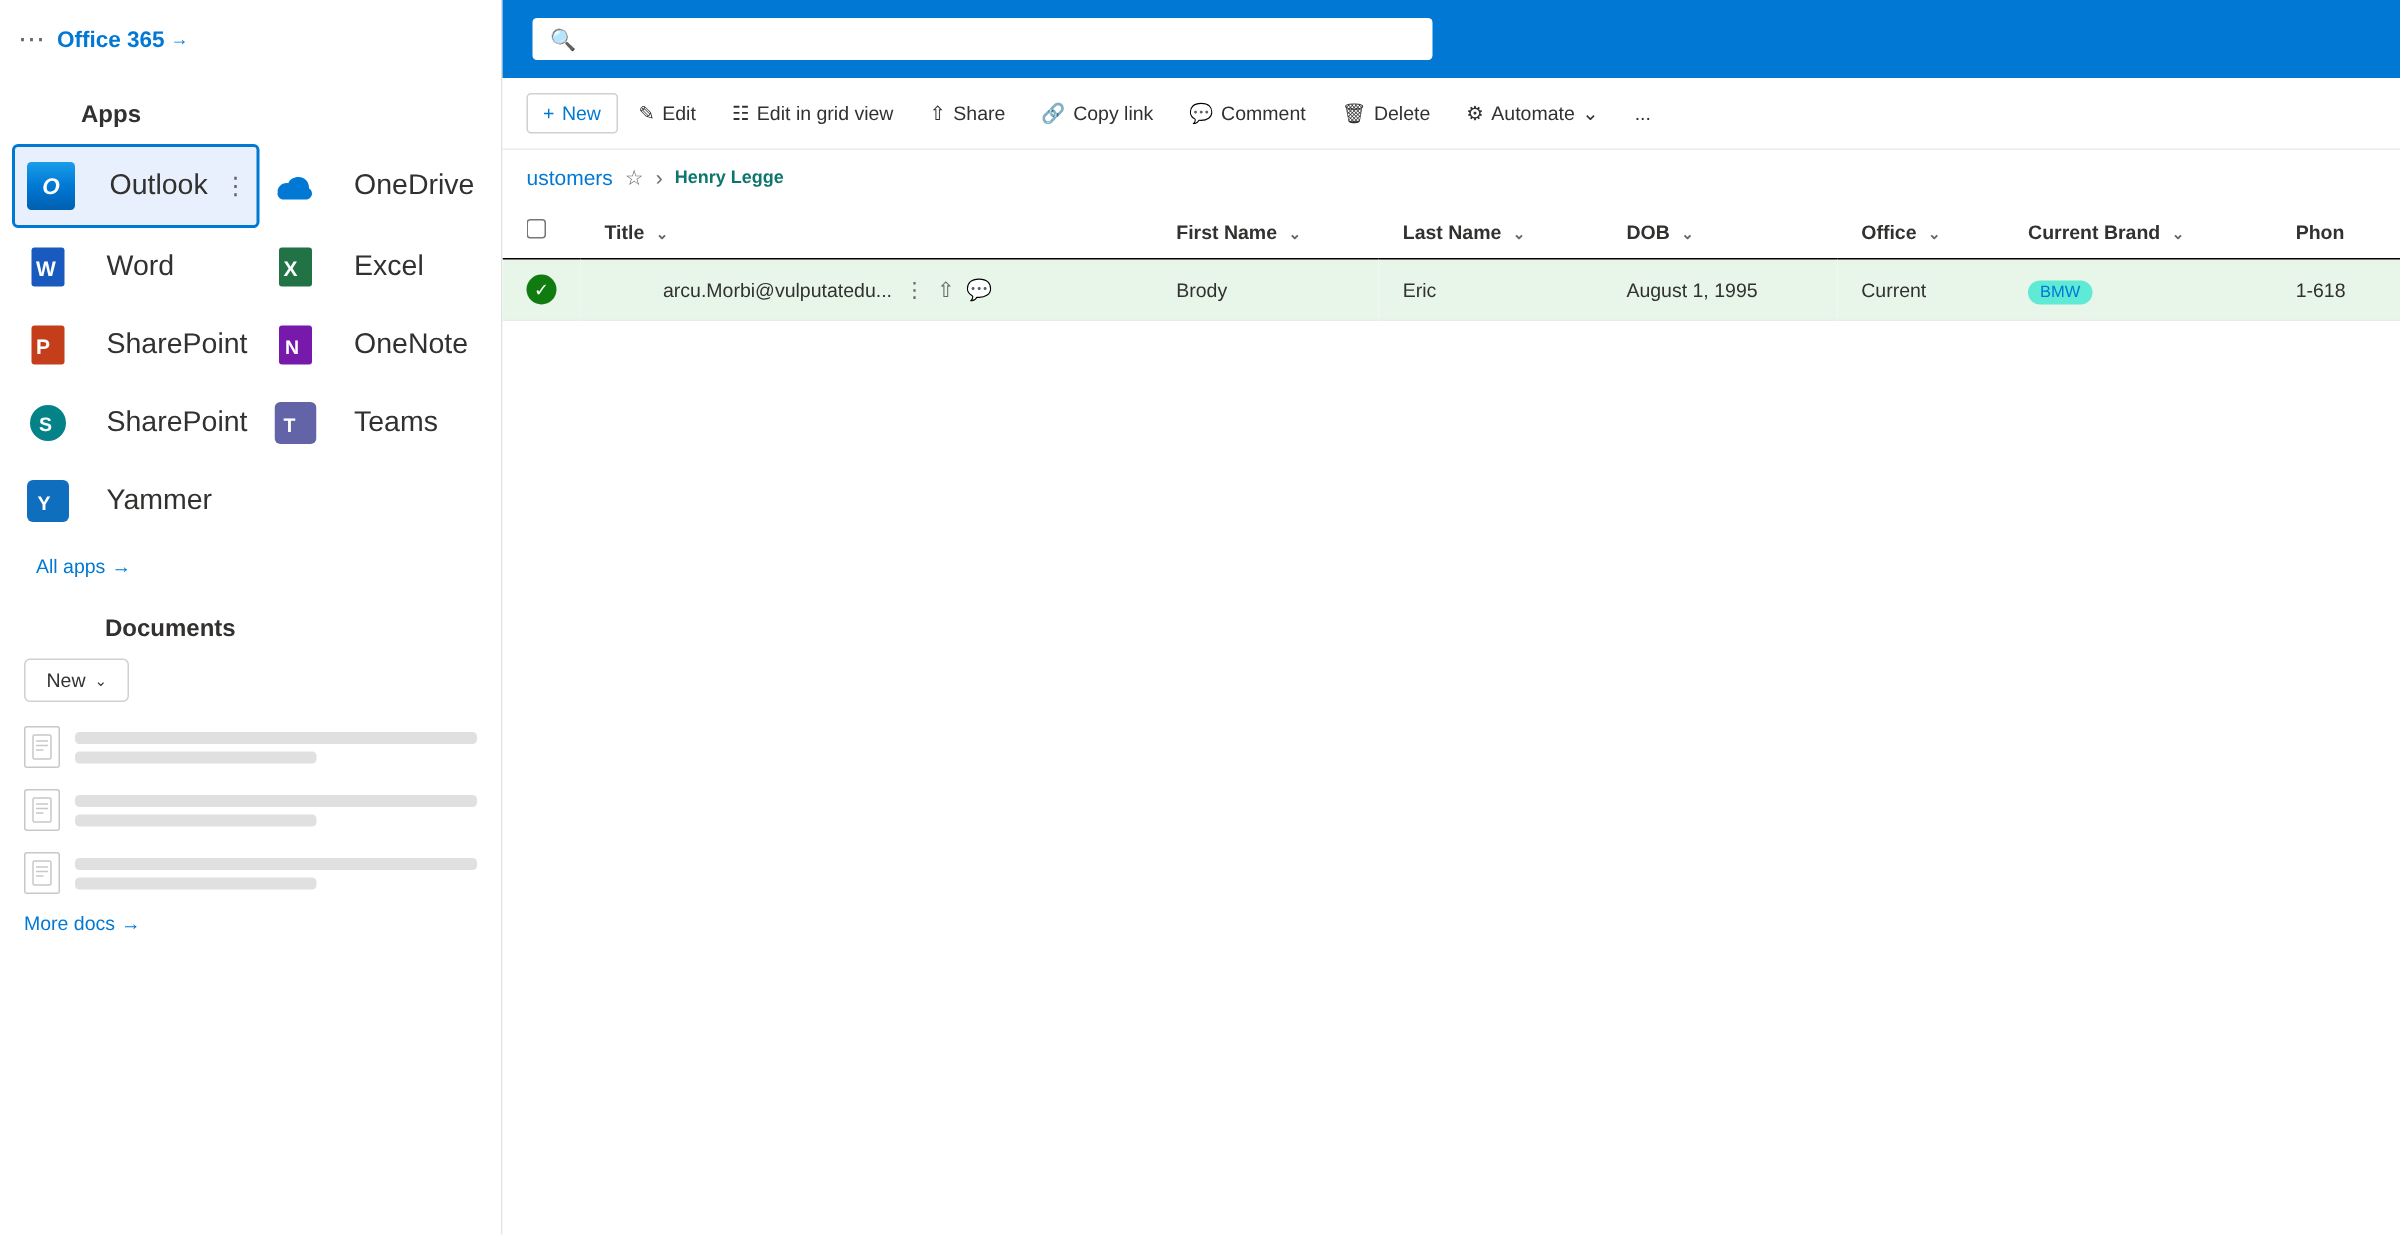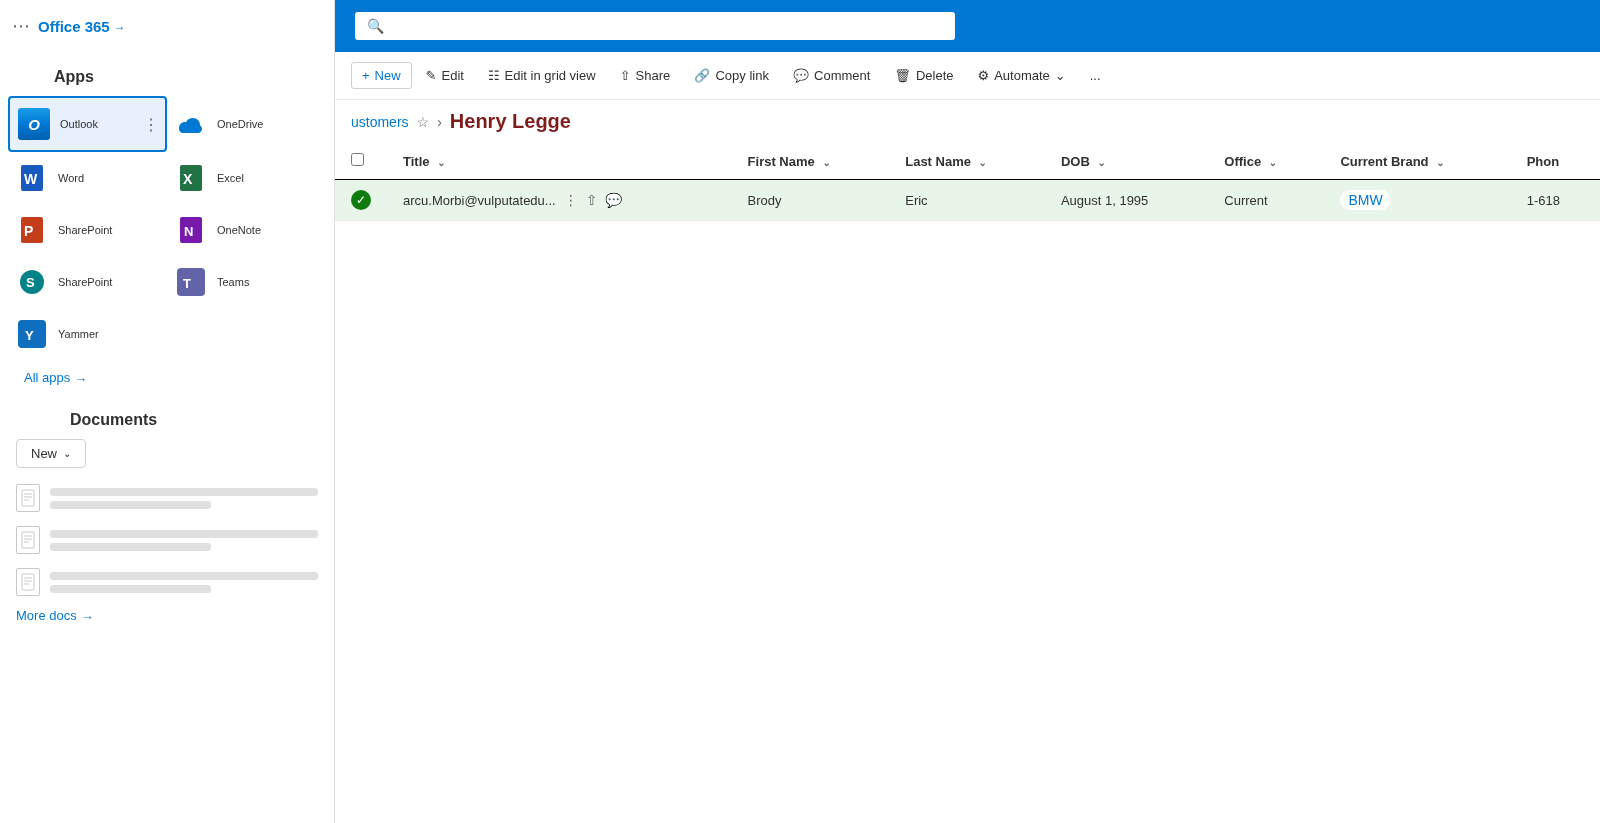--- a/index.html
+++ b/index.html
@@ -24,21 +24,21 @@
     .app-icon { width: 32px; height: 32px; border-radius: 3px; display: flex; align-items: center; justify-content: center; font-size: 18px; font-weight: bold; flex-shrink: 0; }
     .app-icon.onedrive { background: transparent; color: #0078d4; font-size: 22px; }
     .app-icon.word { background: transparent; color: #185abd; font-size: 20px; }
     .app-icon.excel { background: transparent; color: #217346; font-size: 20px; }
     .app-icon.powerpoint { background: transparent; color: #c43e1c; font-size: 20px; }
     .app-icon.onenote { background: transparent; color: #7719aa; font-size: 20px; }
     .app-icon.sharepoint { background: transparent; color: #038387; font-size: 20px; }
     .app-icon.teams { background: transparent; color: #6264a7; font-size: 20px; }
     .app-icon.yammer { background: transparent; color: #106ebe; font-size: 20px; }
     .app-icon.power-automate { background: transparent; color: #0078d4; font-size: 20px; }
-    .app-label { font-size: 11px; color: #323130; }
+    .app-label { font-size: 19px; color: #323130; margin-left: 13px; }
     .app-more-btn { position: absolute; right: 6px; top: 50%; transform: translateY(-50%); font-size: 16px; color: #666; display: none; }
     .app-item.selected .app-more-btn { display: block; }
 
     .all-apps-link { display: flex; align-items: center; gap: 4px; padding: 10px 24px; color: #0078d4; font-size: 13px; cursor: pointer; font-weight: 500; }
 
     
     .docs-section { padding: 0 16px; flex: 1; }
     .new-btn { display: flex; align-items: center; gap: 6px; border: 1px solid #d0d0d0; border-radius: 4px; padding: 6px 14px; font-size: 13px; color: #323130; cursor: pointer; background: #fff; width: fit-content; margin-bottom: 16px; }
     .chevron-icon { font-size: 10px; }
 
@@ -63,35 +63,35 @@
     
     .toolbar { display: flex; align-items: center; gap: 4px; padding: 8px 16px; border-bottom: 1px solid #edebe9; height: 48px; }
     .toolbar-btn { display: flex; align-items: center; gap: 5px; padding: 5px 10px; border-radius: 3px; cursor: pointer; font-size: 13px; color: #323130; border: none; background: transparent; }
     .toolbar-btn.primary { background: #fff; border: 1px solid #d0d0d0; color: #0078d4; font-weight: 500; }
 
     
     .breadcrumb { display: flex; align-items: center; gap: 8px; padding: 10px 16px; font-size: 14px; color: #323130; }
     .breadcrumb-link { color: #0078d4; cursor: pointer; }
     .breadcrumb-sep { color: #666; }
     .breadcrumb-star { color: #666; cursor: pointer; font-size: 14px; }
-    .breadcrumb-current { font-weight: 600; font-size: 20px; color: #7f1d1d; }
+    .breadcrumb-current { font-weight: 600; font-size: 12px; color: #0f766e; }
 
     
     .table-container { flex: 1; overflow: auto; padding: 0; }
     table { width: 100%; border-collapse: collapse; }
     thead th { padding: 10px 16px; text-align: left; font-size: 13px; font-weight: 600; color: #323130; border-bottom: 1px solid #000000; cursor: pointer; white-space: nowrap; }
     .sort-icon { font-size: 10px; color: #666; margin-left: 4px; }
     tbody tr { border-bottom: 1px solid #edebe9; }
     tbody tr.highlighted { background: #e8f5e9; }
     tbody td { padding: 10px 16px; font-size: 13px; color: #323130; white-space: nowrap; }
     .check-col { width: 40px; }
     .check-circle { width: 20px; height: 20px; border-radius: 50%; background: #107c10; display: flex; align-items: center; justify-content: center; color: #fff; font-size: 12px; }
     .row-action-btn { color: #666; cursor: pointer; font-size: 14px; }
-    .badge { background: #ffffff; color: #0078d4; padding: 2px 8px; border-radius: 10px; font-size: 14px; font-weight: 500; }
-    .email-cell { display: flex; align-items: center; gap: 8px; }
+    .badge { background: #5eead4; color: #0078d4; padding: 2px 8px; border-radius: 10px; font-size: 11px; font-weight: 500; }
+    .email-cell { display: flex; align-items: center; gap: 8px; margin-left: 39px; }
     .email-text { color: #323130; }
 
     
     .outlook-o { width: 32px; height: 32px; background: linear-gradient(180deg, #1a9de9 0%, #0078d4 50%, #0060b0 100%); border-radius: 3px; display: flex; align-items: center; justify-content: center; color: #fff; font-size: 15px; font-weight: 700; font-style: italic; }
   </style>
 </head>
 <body>
 
 <div class="layout">
 

